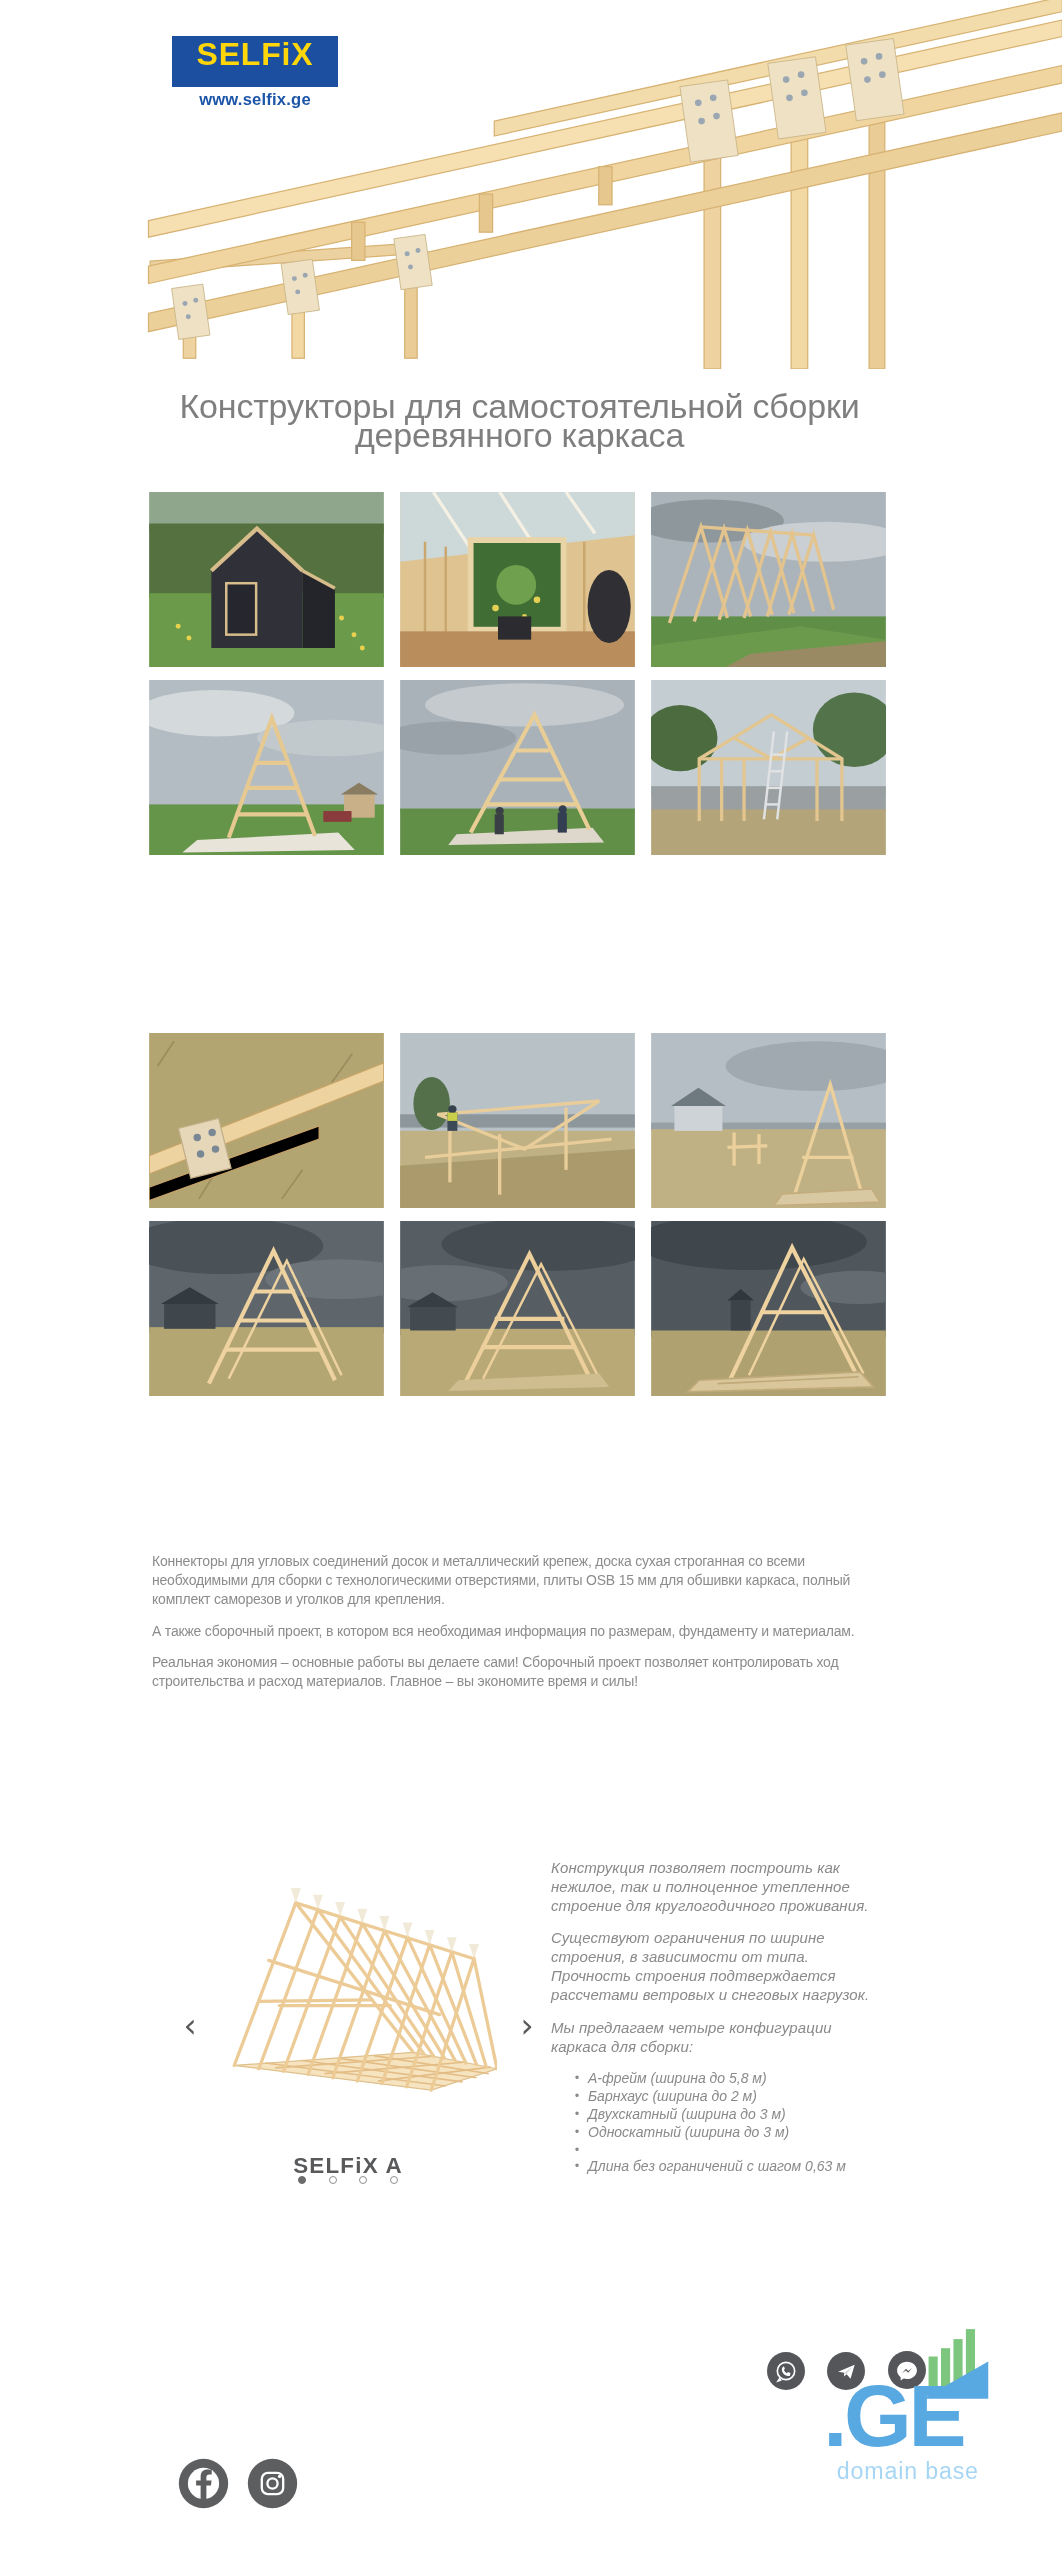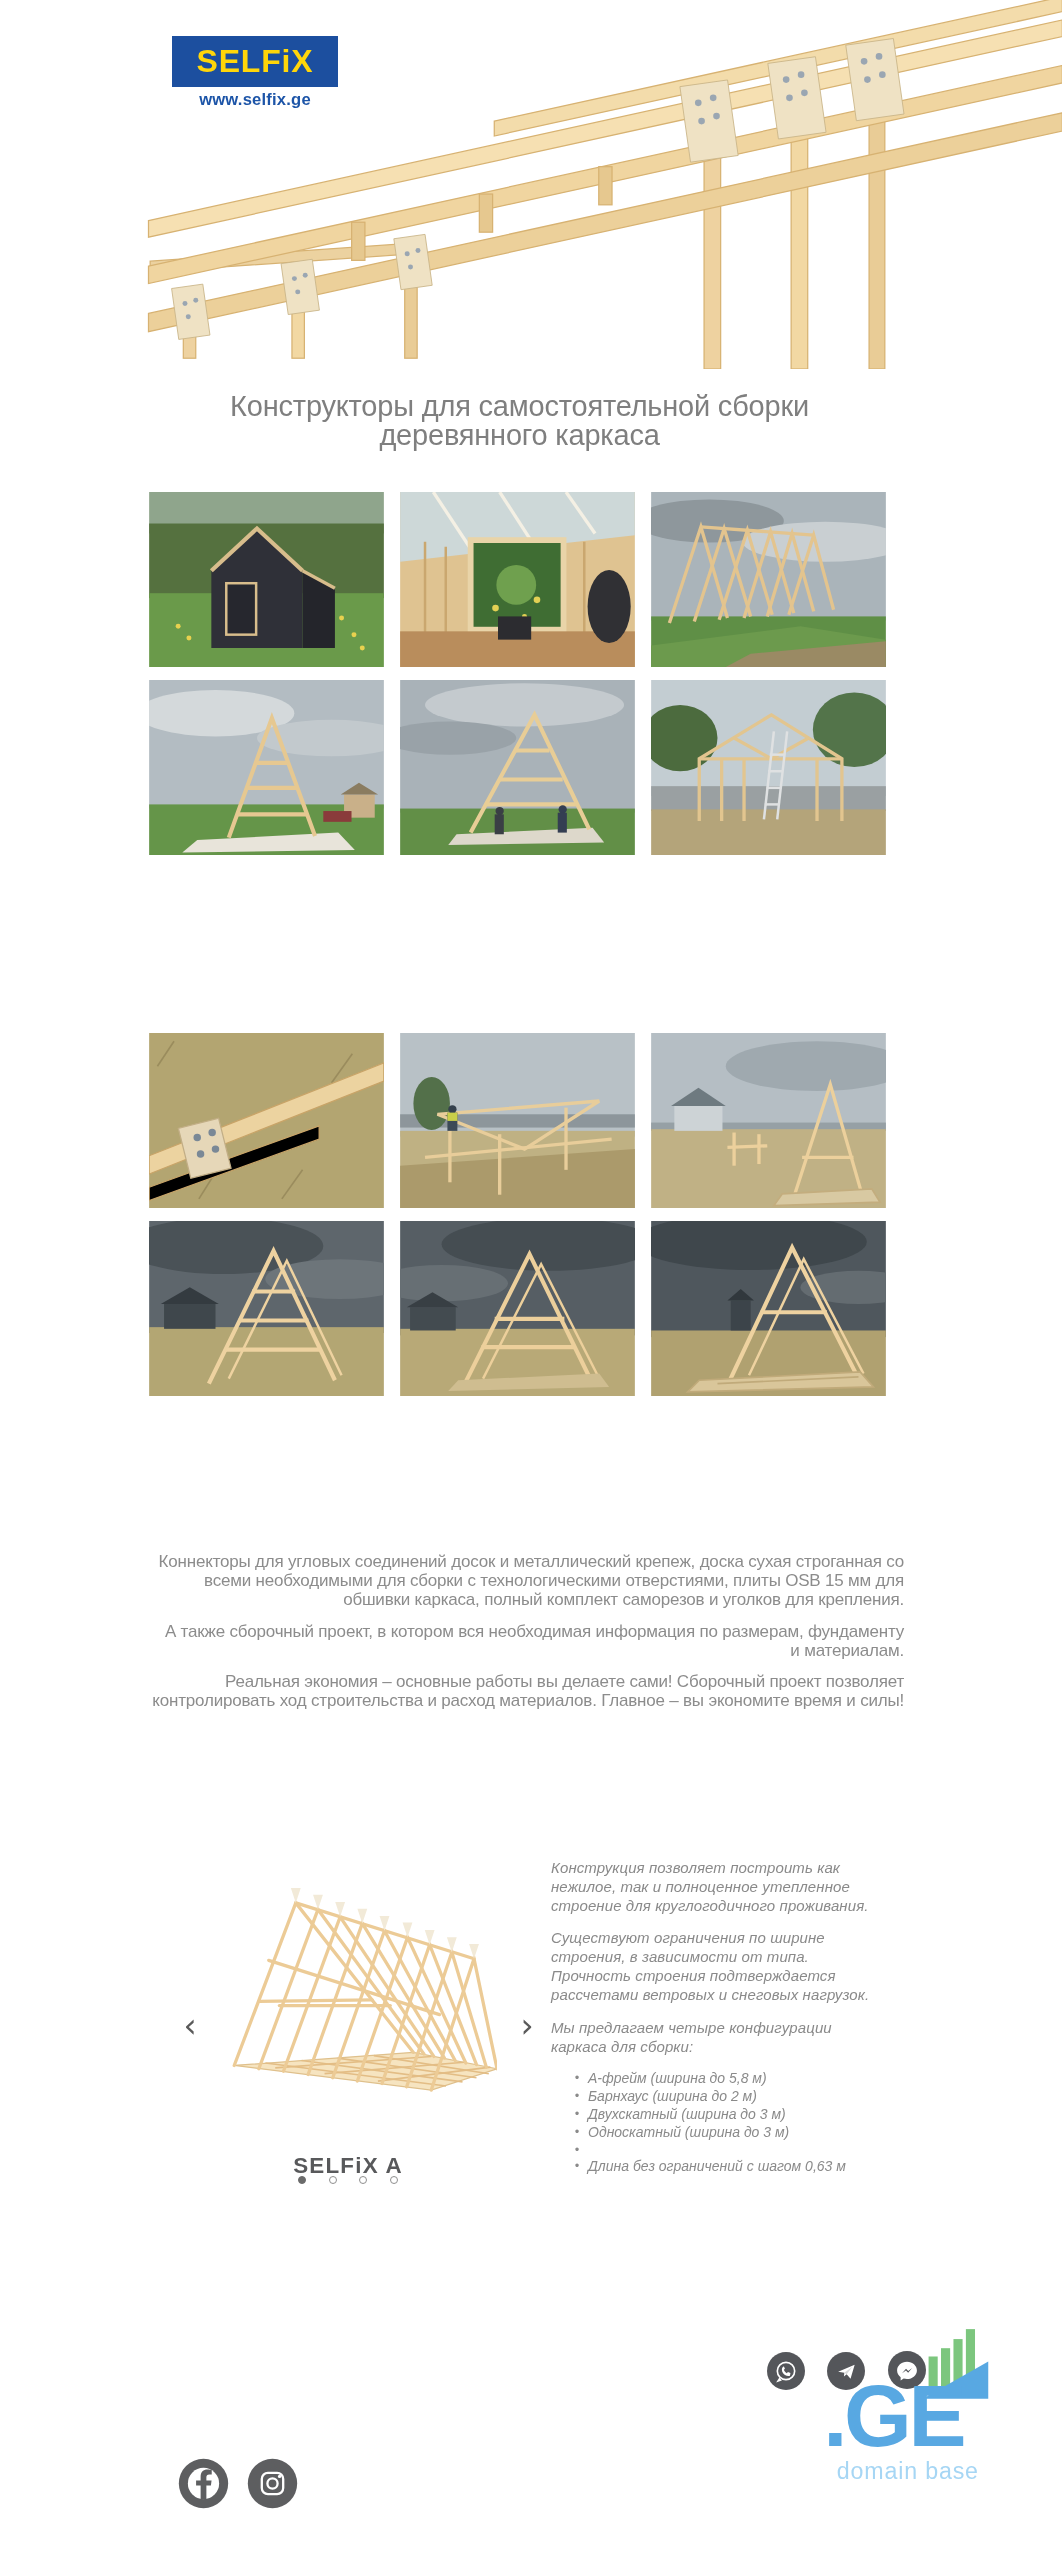--- a/index.html
+++ b/index.html
@@ -9,53 +9,52 @@
     font-family:"Liberation Sans", sans-serif;
   }
   .abs { position:absolute; }
 
   
   .hero { left:137px; top:0; width:926px; height:369px; }
   .hero svg { width:100%; height:100%; display:block; }
 
   .logo-box {
     left:172px; top:36px; width:166px; height:51px;
-    background:#1c4f9f; display:flex; align-items:center; justify-content:center;
+    background:#1c4f9f; display:flex; justify-content:center;
   }
   .logo-text {
     color:#ffd60a; font-weight:bold; font-size:32px; letter-spacing:0.8px;
     font-family:"Liberation Sans", sans-serif; font-style:normal;
   }
   .logo-url {
     left:172px; top:90px; width:166px; text-align:center;
     color:#1d55a8; font-weight:bold; font-size:16.6px; letter-spacing:0.2px;
   }
 
   
   .page-title {
     left:0; top:392px; width:1039px; text-align:center;
-    color:#7f7f7f; font-size:29px; font-weight:400; line-height:29px;
+    color:#7f7f7f; font-size:34px; font-weight:400; line-height:29px;
     letter-spacing:-0.2px;
   }
 
   
   .grid { left:149px; width:736px; display:grid;
     grid-template-columns:235px 235px 235px; grid-auto-rows:175px;
     column-gap:16px; row-gap:13.3px; }
   .grid-1 { top:492px; }
   .grid-2 { top:1033px; }
   .tile { width:235px; height:175px; overflow:hidden; cursor:pointer; }
   .tile svg { width:100%; height:100%; display:block; }
 
   
   .intro { left:152px; top:1552px; width:752px; }
   .intro p {
-    color:#8c8c8c; font-size:17px; line-height:19px; letter-spacing:-0.2px;
+    color:#8c8c8c; font-size:14px; line-height:19px; letter-spacing:-0.2px;
     margin-bottom:12.5px;
-    text-align:right;
   }
 
   
   .product-section { left:149px; top:1858px; width:755px; height:357px; }
   .carousel { position:absolute; left:0; top:0; width:398px; height:349px; }
   .car-arrow {
     position:absolute; top:149px; width:28px; height:37px;
     color:#5a5a5a; font-size:33px; line-height:37px; text-align:center;
     cursor:pointer; user-select:none; font-family:"DejaVu Sans", sans-serif;
   }

